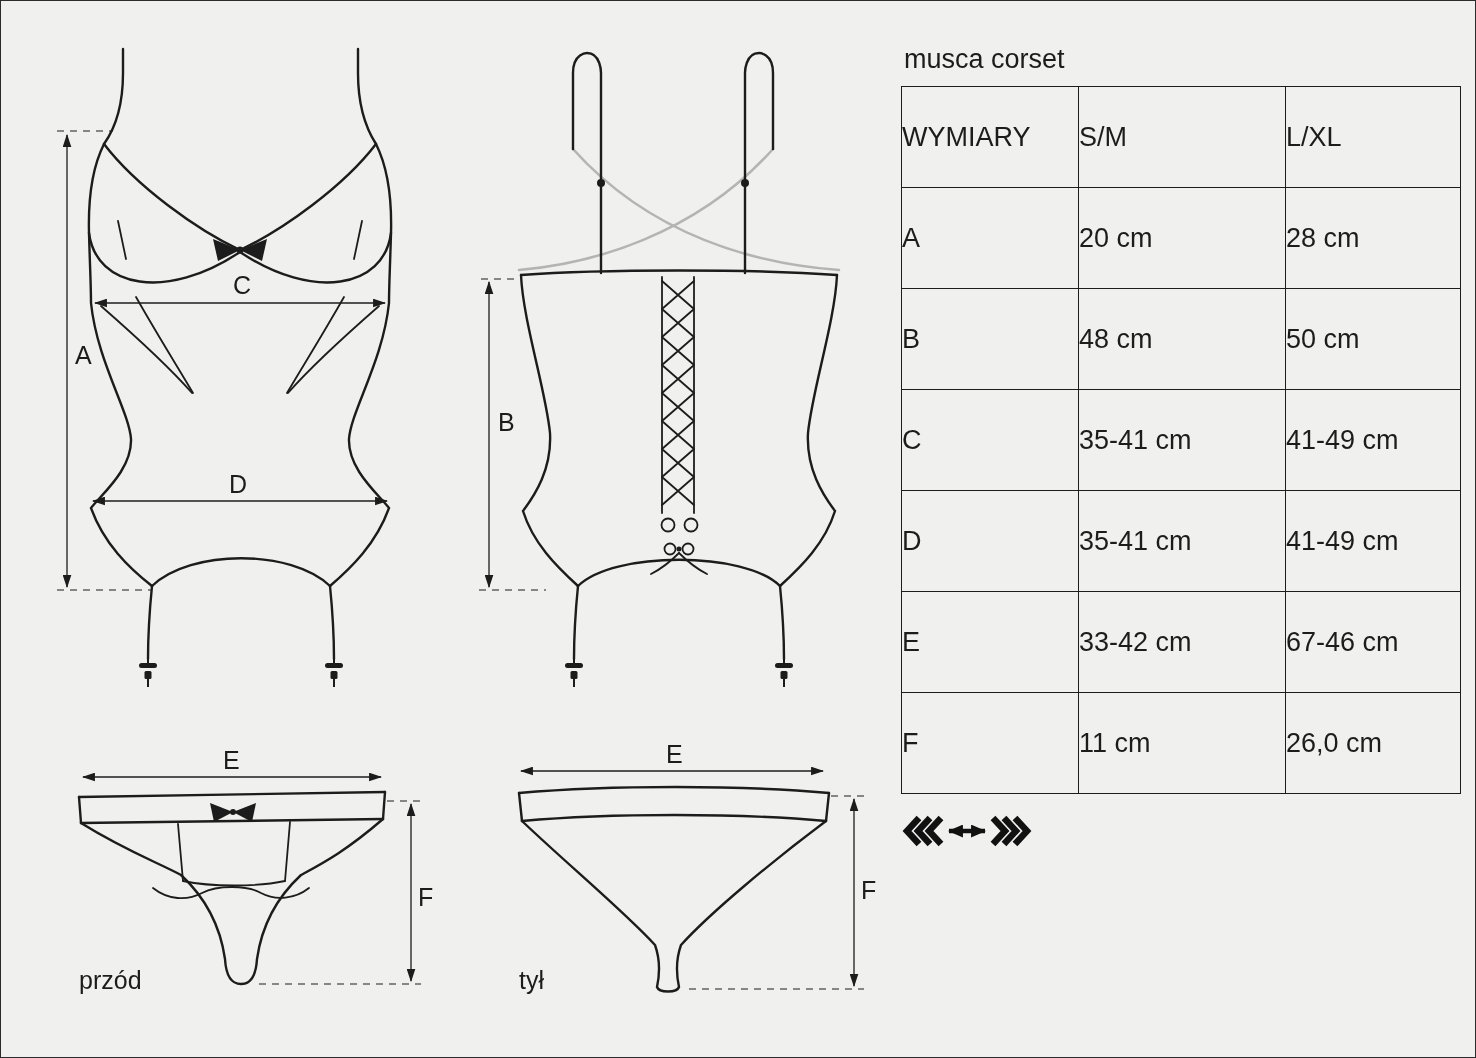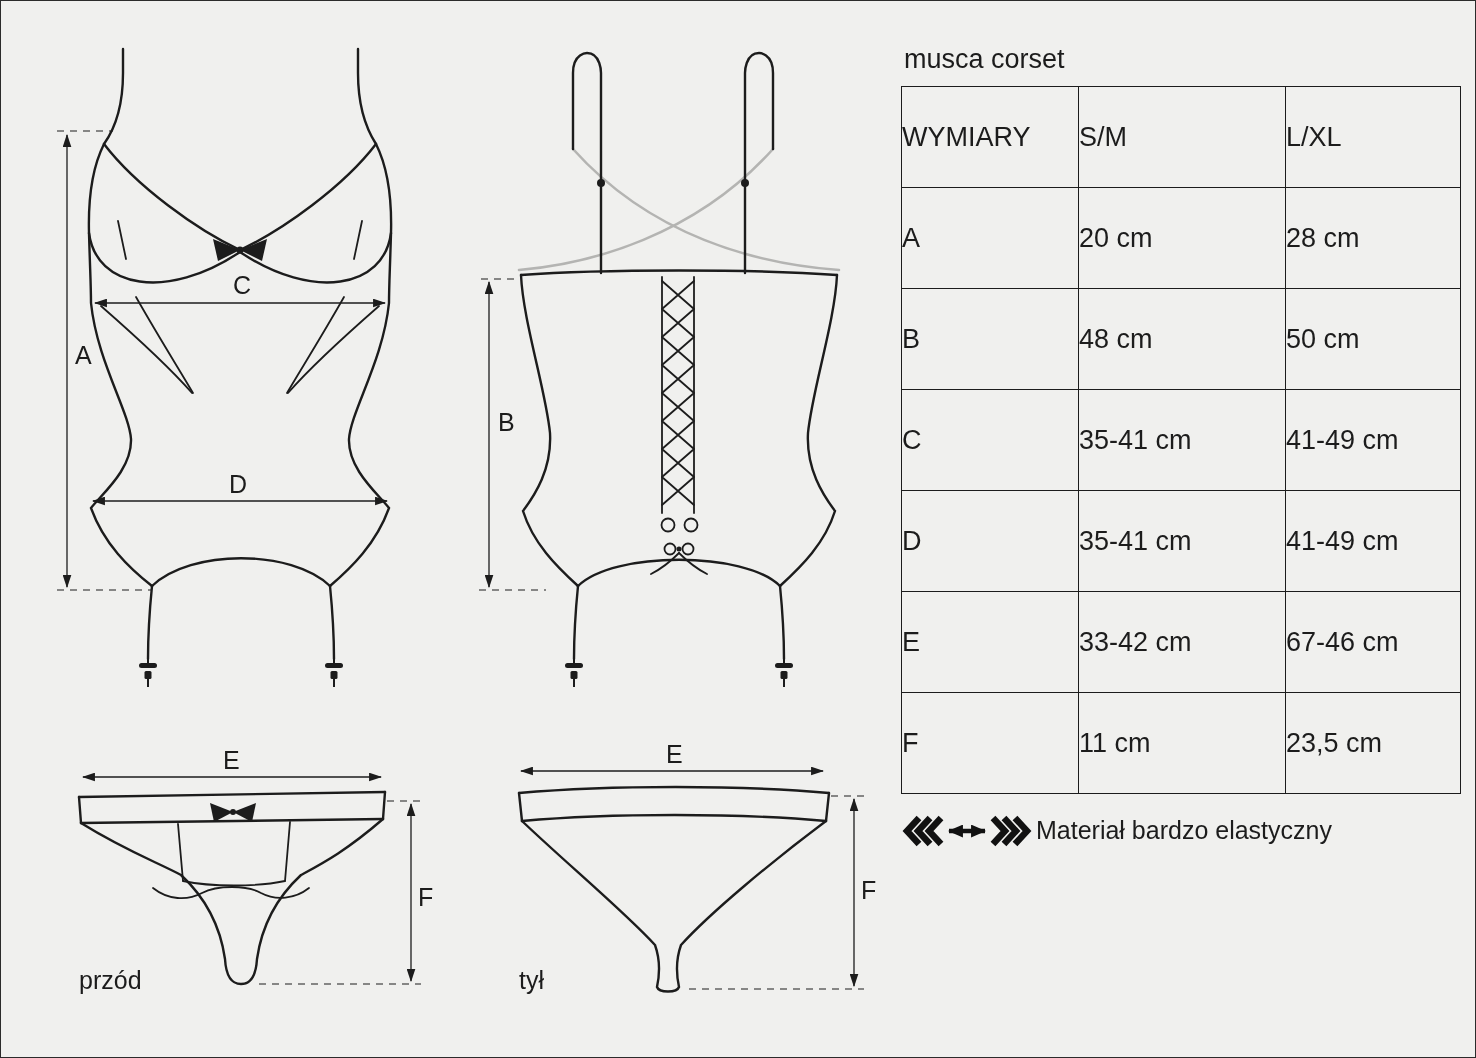--- a/index.html
+++ b/index.html
@@ -247,20 +247,19 @@
         <td>41-49 cm</td>
       </tr>
       <tr>
         <td>E</td>
         <td>33-42 cm</td>
         <td>67-46 cm</td>
       </tr>
       <tr>
         <td>F</td>
         <td>11 cm</td>
-        <td>23,5 cm</td>
+        <td>26,0 cm</td>
       </tr>
     </tbody>
   </table>
 
-  <div class="note-text">Materiał bardzo elastyczny</div>
 
 </div>
 
 </body></html>

